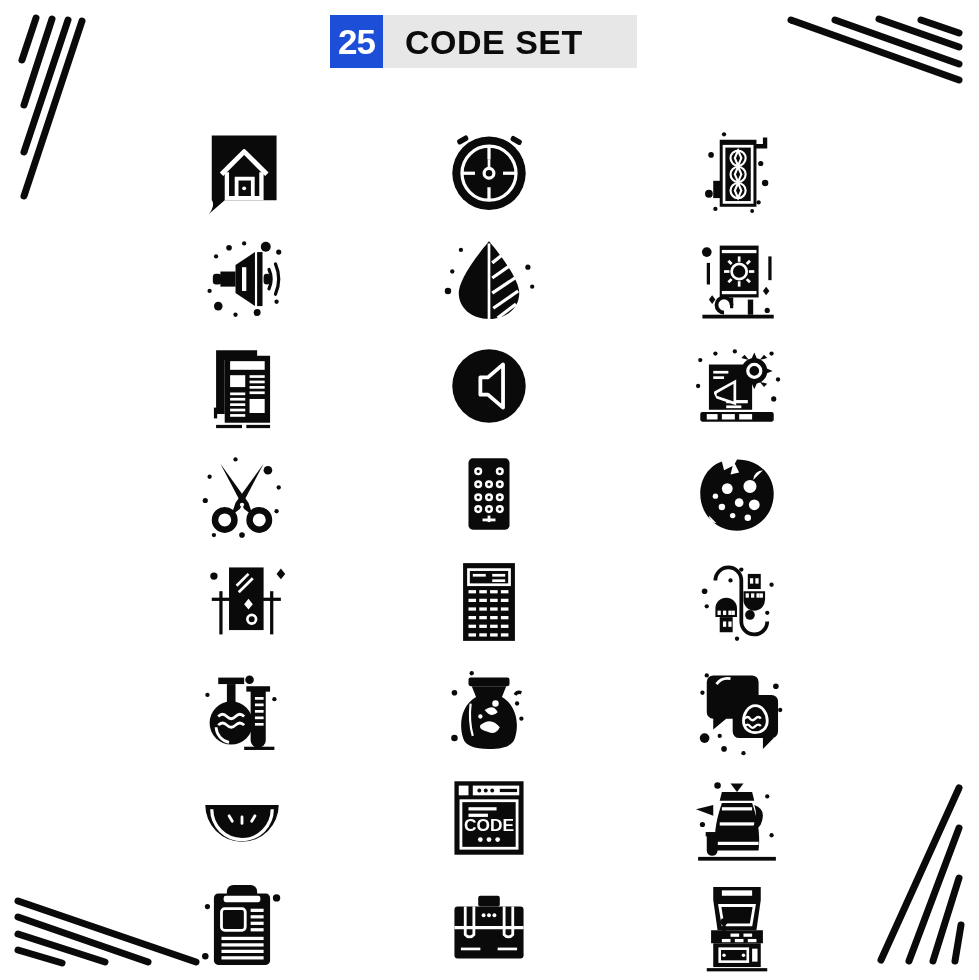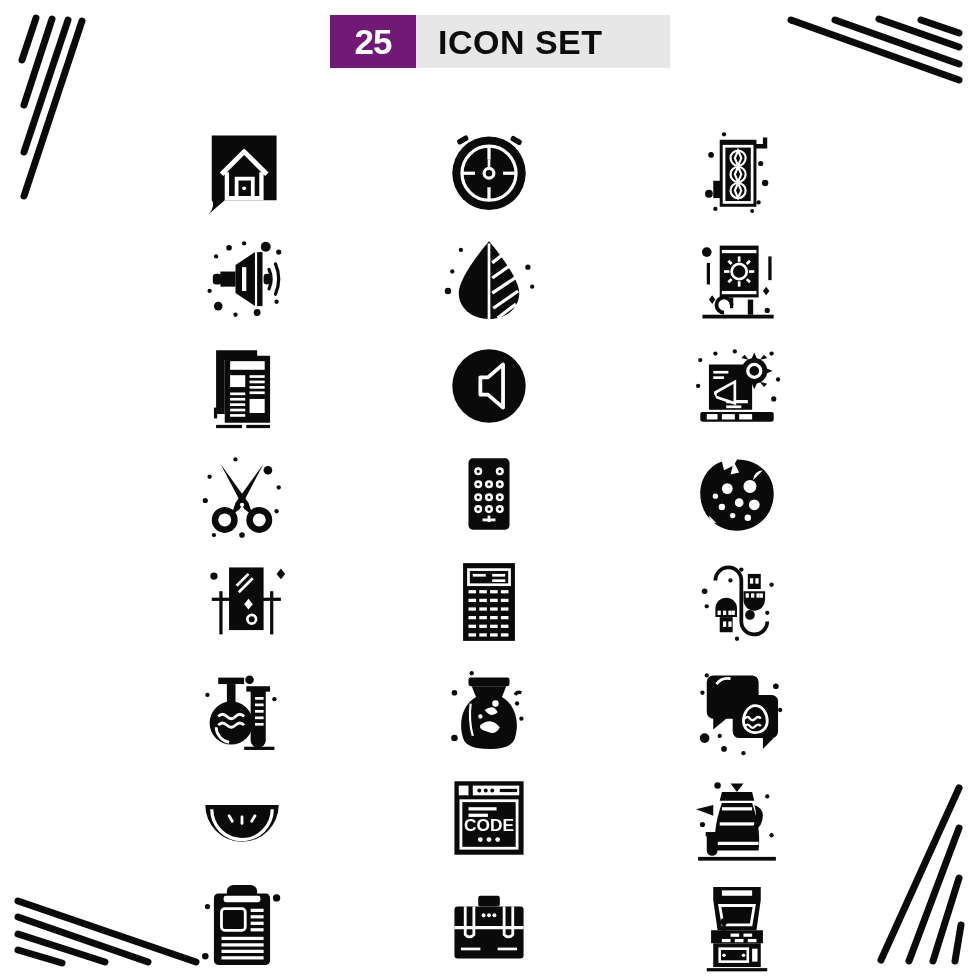--- a/index.html
+++ b/index.html
@@ -21,22 +21,22 @@
   #corner-br{right:0;bottom:0;}
 
   
   #header{
     position:absolute;
     left:330px;top:15px;
     height:53px;
     display:flex;align-items:stretch;
   }
   #header-badge{
-    width:86px;
-    background:#701a75;
+    width:53px;
+    background:#1d4ed8;
     display:flex;align-items:center;justify-content:center;
     color:#ffffff;
     font-size:35px;
     font-weight:bold;
     letter-spacing:-1px;
     line-height:1;
   }
   #header-bar{
     width:254px;
     background:#E7E7E7;
@@ -113,21 +113,21 @@
         <line x1="50" y1="181" x2="100" y2="48"></line>
         <line x1="74" y1="181" x2="100" y2="98"></line>
         <line x1="96" y1="181" x2="102" y2="145"></line>
       </g>
     </svg>
   </div>
 
   <div id="header">
     <div id="header-badge">25</div>
     <div id="header-bar">
-      <span id="header-title">ICON SET</span>
+      <span id="header-title">CODE SET</span>
     </div>
   </div>
 
   <div id="icon-grid">
 
     <div class="icon-cell">
       <svg width="108" height="108" viewBox="0 0 100 100">
         <path class="ic" d="M22 18 H82 V78 H34 L18 92 C24 86 24 80 22 78 Z"></path>
         <path d="M31 54 L52 33 L73 54" stroke="#fff" stroke-width="4.5" fill="none" stroke-linejoin="round"></path>
         <path d="M36 52 V76 H68 V52" stroke="#fff" stroke-width="4" fill="none"></path>

